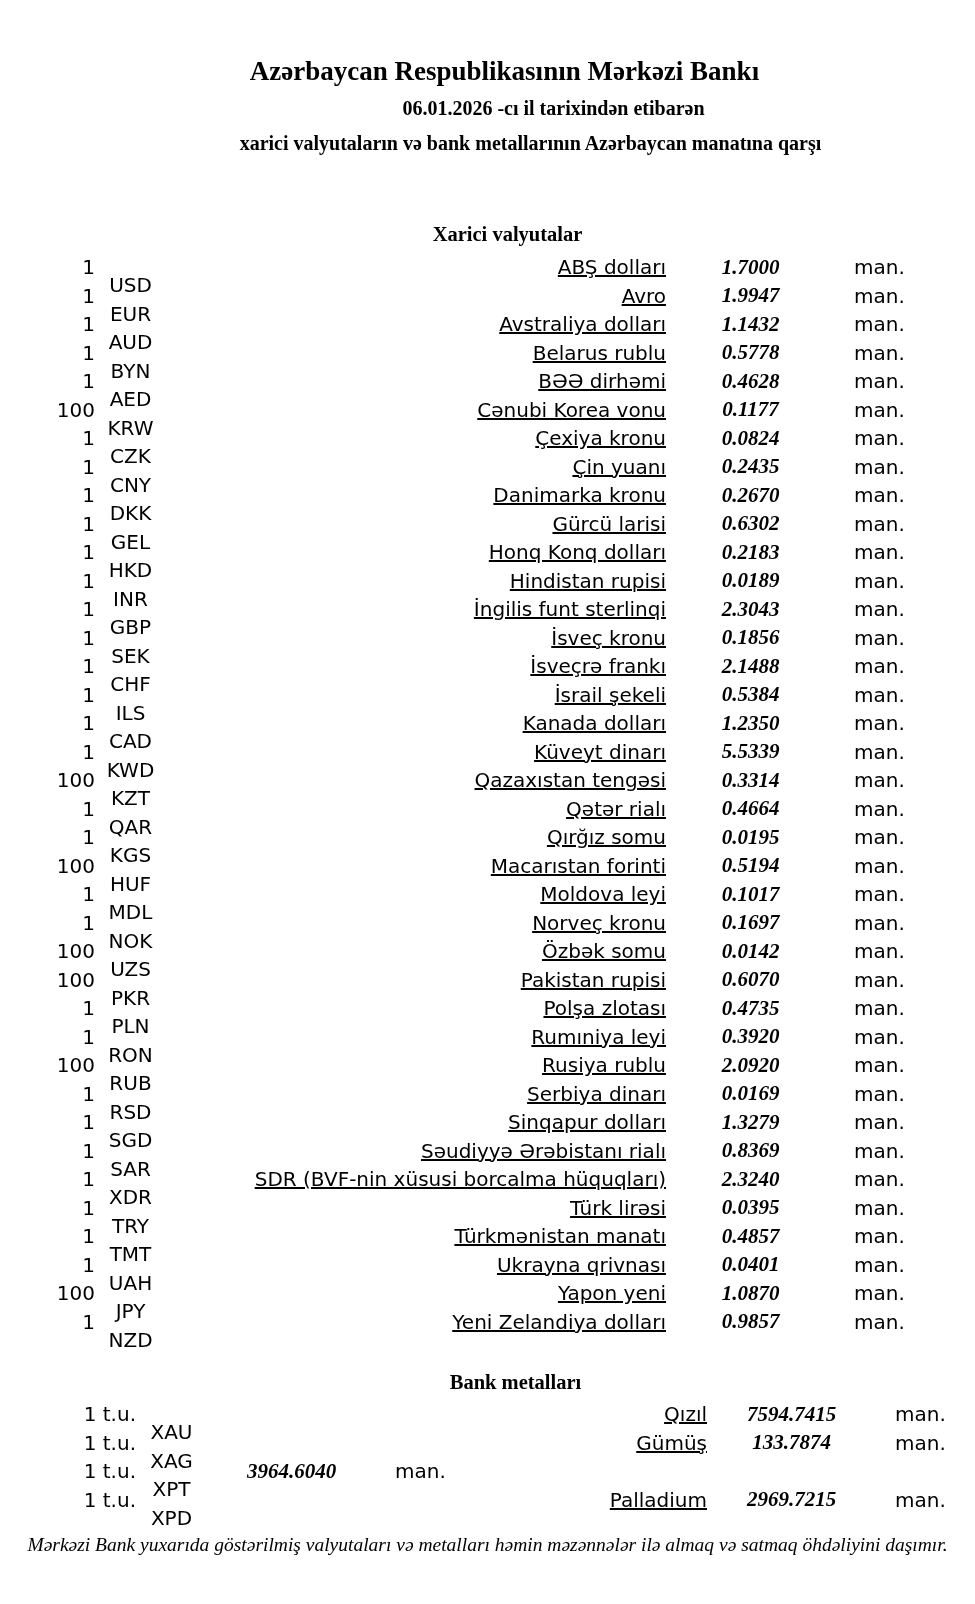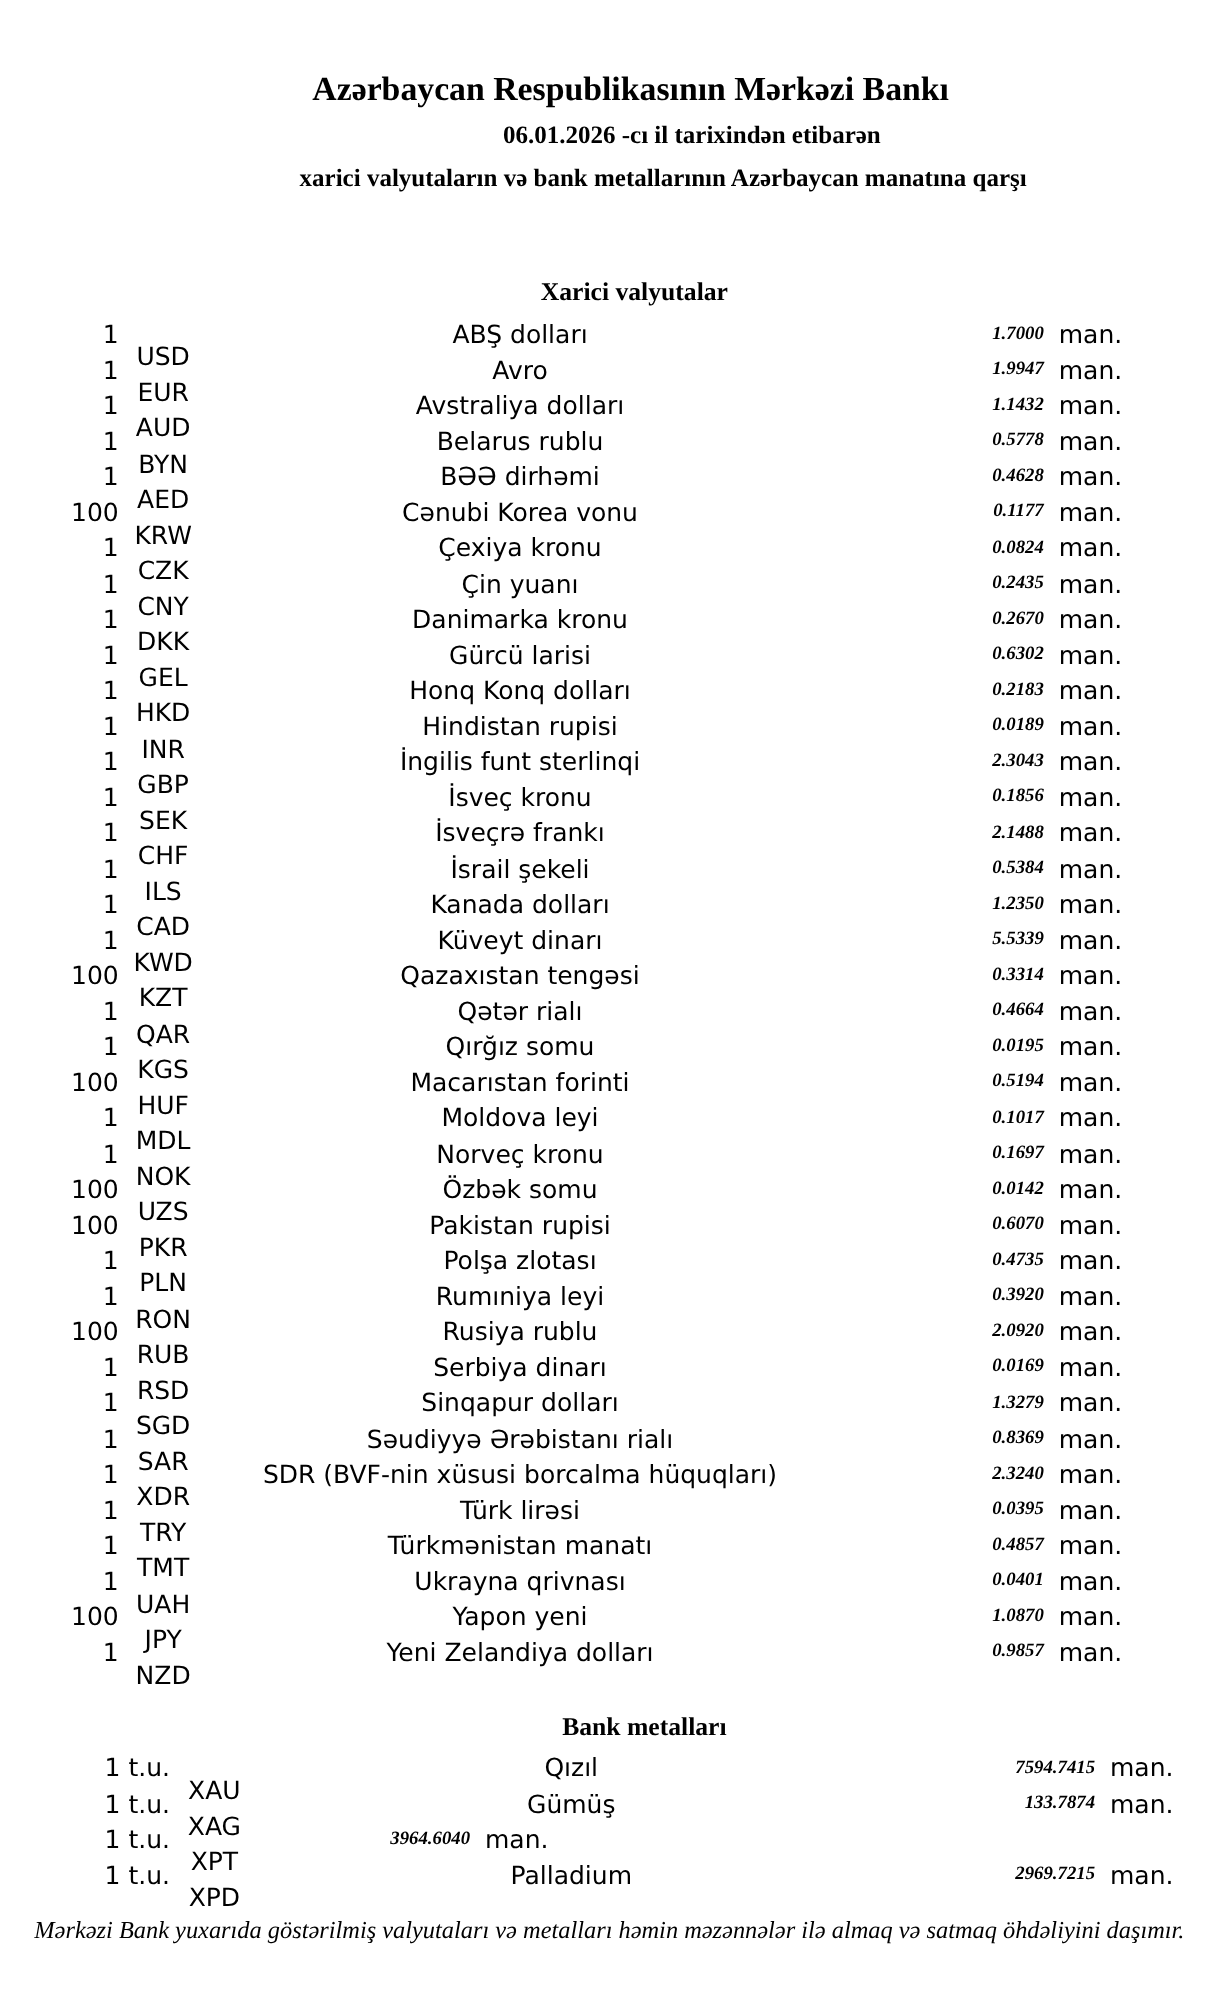--- a/index.html
+++ b/index.html
@@ -17,24 +17,24 @@
   #metals-heading { top:1367px; font:bold 20.5px/30px "Liberation Serif", serif; transform:translateX(28px); }
 
   .rate-table { position:absolute; left:0; width:912px; }
   #fx-table     { top:253px; }
   #metals-table { top:1400px;padding-left:41px; }
 
   .row { display:flex; height:28.5px; align-items:center; white-space:nowrap; }
   .cell { display:block; }
   .amt  { width:95px;  text-align:right;  font:20px "DejaVu Sans", sans-serif; }
   .code { width:71px;  text-align:center; font:20px "DejaVu Sans", sans-serif;margin-top:36px; }
-  .name { width:500px; text-align:center;   font:20px "DejaVu Sans", sans-serif; overflow:visible; }
-  .rate { width:169px; text-align:right;  font-family:"Liberation Serif", serif;
-          font-style:italic; font-weight:bold; font-size:15px; }
-  .man  { width:65px;  margin-left:12px;  text-align:left; font:20px "DejaVu Sans", sans-serif; }
+  .name { width:500px; text-align:right;   font:20px "DejaVu Sans", sans-serif; overflow:visible;text-decoration:underline; }
+  .rate { width:169px; text-align:center;  font-family:"Liberation Serif", serif;
+          font-style:italic; font-weight:bold; font-size:21px; }
+  .man  { width:65px;  margin-left:12px;  text-align:center; font:20px "DejaVu Sans", sans-serif; }
 
   #disclaimer { top:1531px; font:italic 19.5px/28px "Liberation Serif", serif; }
 </style>
 </head>
 <body style="background: rgb(255, 255, 255); color: rgb(0, 0, 0);">
 
 <div id="page-title" class="abs">Azərbaycan Respublikasının Mərkəzi Bankı</div>
 <div id="date-line" class="abs">06.01.2026 -cı il tarixindən etibarən</div>
 <div id="subtitle" class="abs">xarici valyutaların və bank metallarının Azərbaycan manatına qarşı</div>
 

